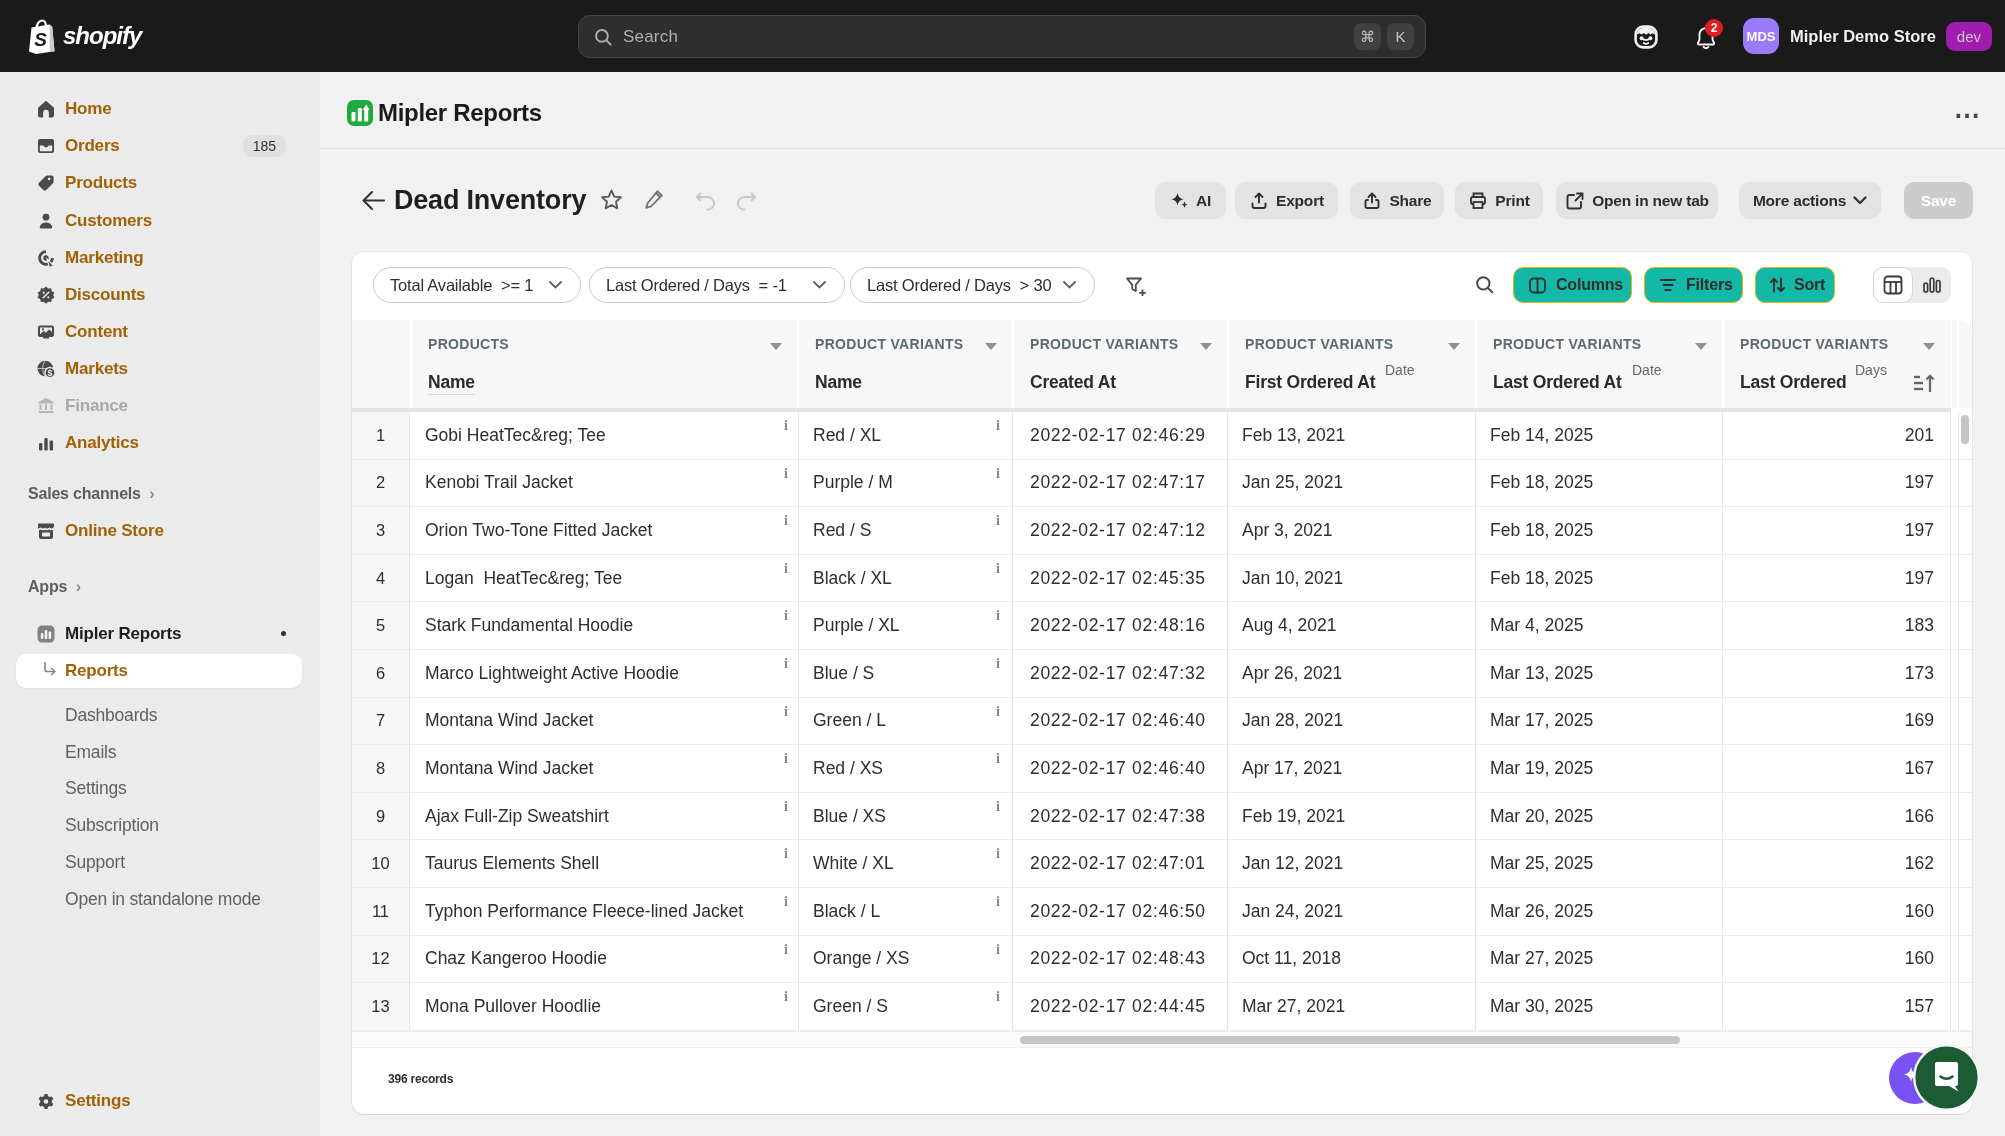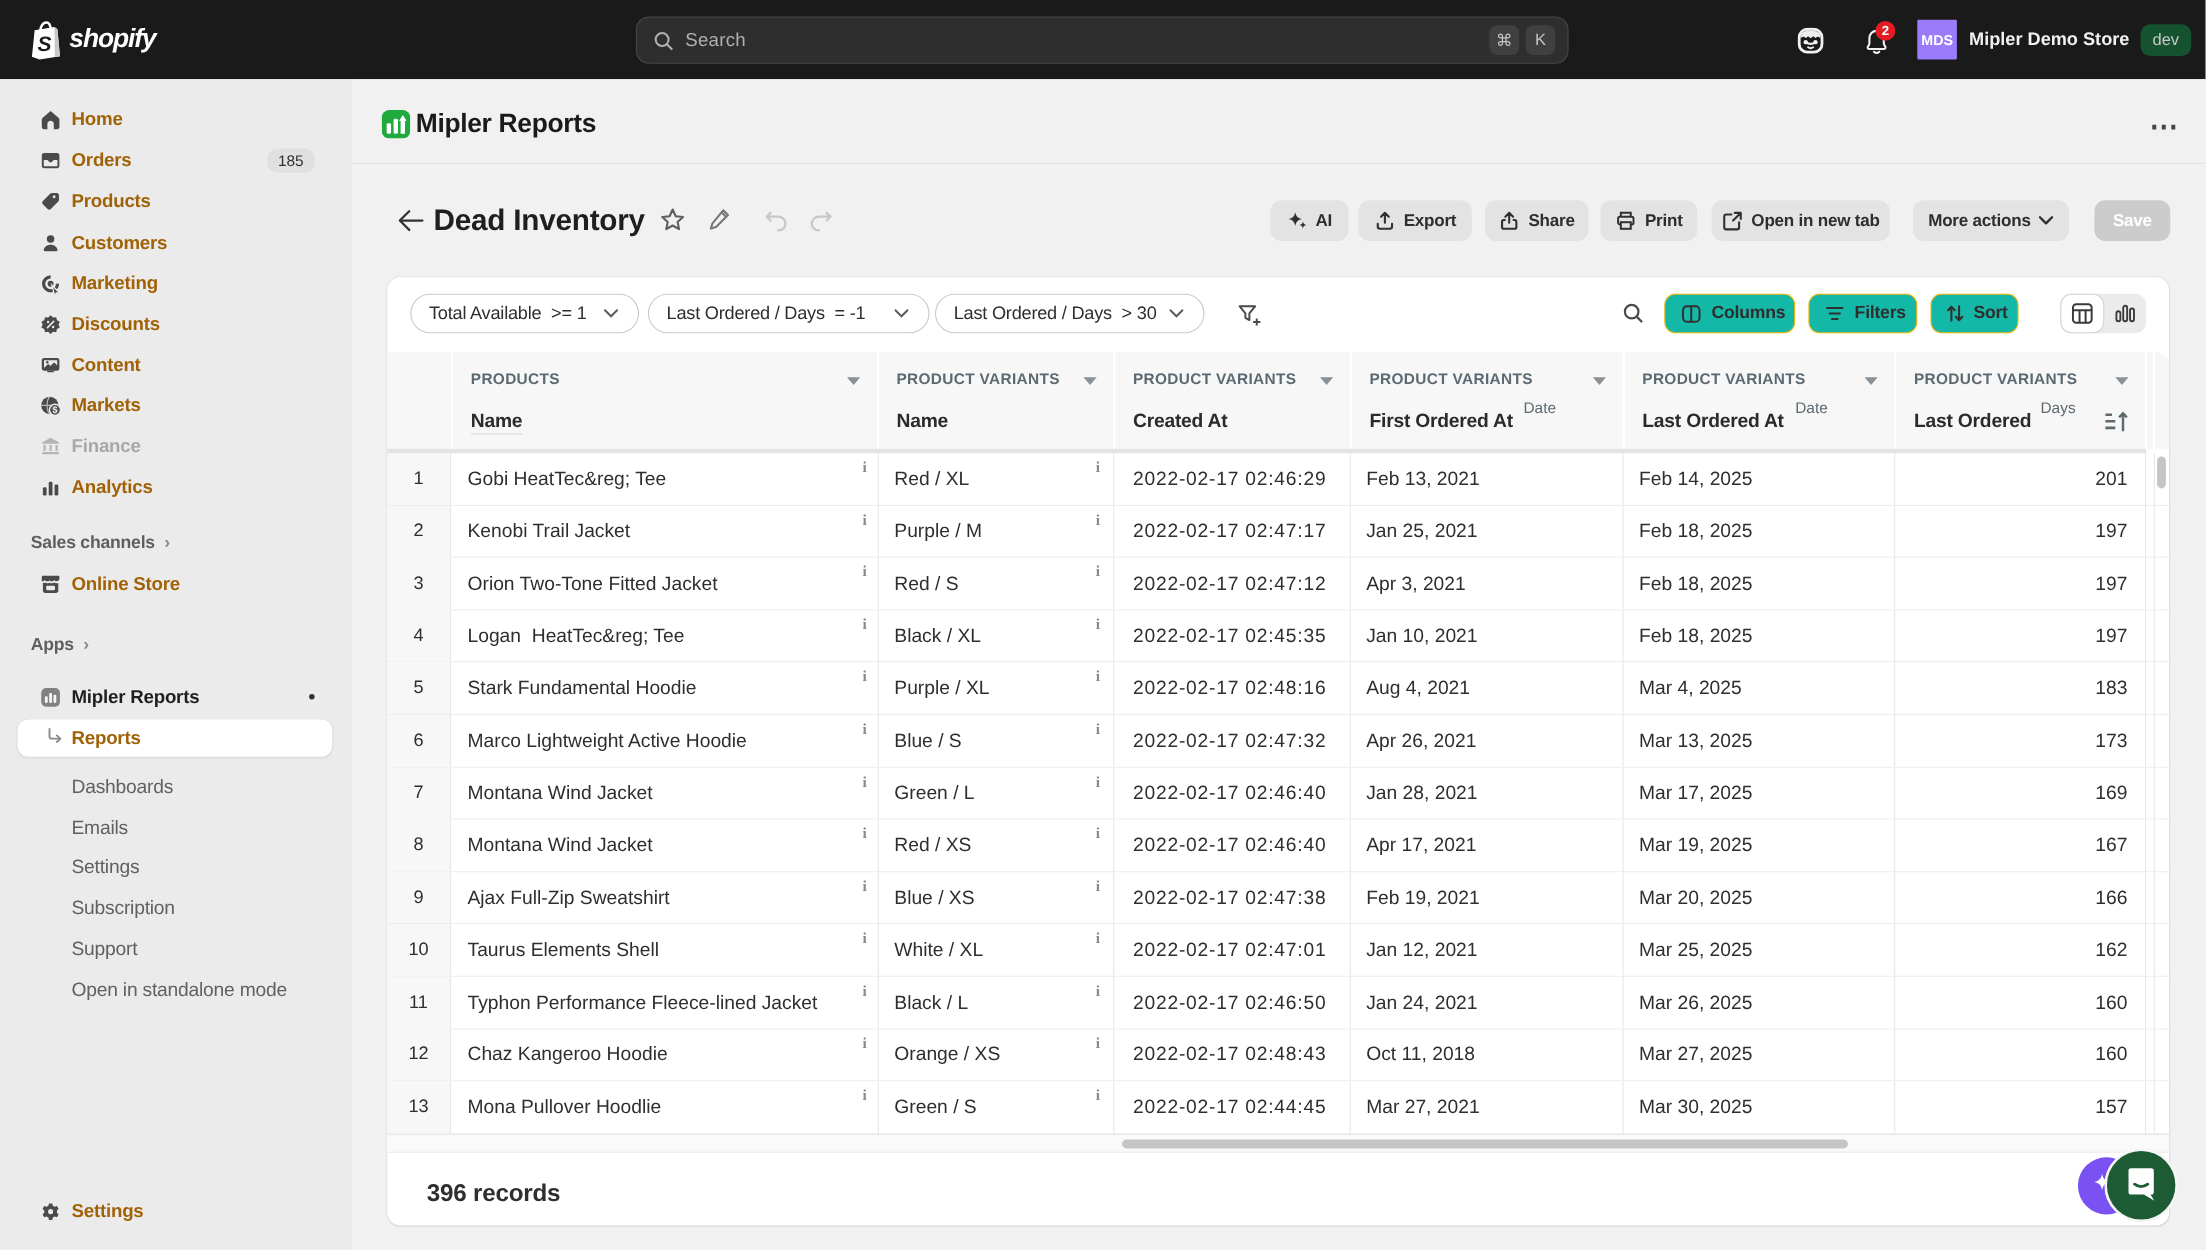--- a/index.html
+++ b/index.html
@@ -7,23 +7,23 @@
 .abs { position:absolute; }
 
 
 #topbar { position:absolute; left:0; top:0; width:2005px; height:72px; background:#1a1a1a; }
 #logo { position:absolute; left:28px; top:19px; display:flex; align-items:center; }
 #logoword { color:#fff; font-size:24px; font-weight:700; font-style:italic; letter-spacing:-1px; margin-left:5px; margin-top:-3px; }
 #searchbox { position:absolute; left:578px; top:15px; width:848px; height:43px; background:#2e2e2e; border:1px solid #474747; border-radius:12px; display:flex; align-items:center; }
 #searchbox .stext { color:#b0b0b0; font-size:17px; margin-left:12px; letter-spacing:.2px; }
 .kbd { background:#404040; color:#c5c5c5; border-radius:7px; height:27px; min-width:27px; display:flex; align-items:center; justify-content:center; font-size:15px; }
 #topright { position:absolute; right:0; top:0; height:72px; display:flex; align-items:center; }
-#mds { width:36px; height:36px; border-radius:1px; background:#9b7bfa; color:#fff; font-size:13px; font-weight:700; display:flex; align-items:center; justify-content:center; }
+#mds { width:36px; height:36px; border-radius:11px; background:#9b7bfa; color:#fff; font-size:13px; font-weight:700; display:flex; align-items:center; justify-content:center; }
 #storename { color:#f1f1f1; font-size:16.5px; font-weight:600; margin:0 10px 0 11px; }
-#devpill { background:#14532d; color:#c9c9c9; font-size:15px; border-radius:9px; padding:2px 11px; height:29px; display:flex; align-items:center; }
+#devpill { background:#a21caf; color:#c9c9c9; font-size:15px; border-radius:9px; padding:2px 11px; height:29px; display:flex; align-items:center; }
 #bellwrap { position:absolute; left:1694px; top:26px; width:40px; height:30px; }
 #badge2 { position:absolute; left:11px; top:-7px; background:#e31b23; color:#fff; border-radius:9px; font-size:12px; font-weight:700; min-width:18px; height:18px; display:flex; align-items:center; justify-content:center; padding:0 4px; }
 
 
 #sidebar { position:absolute; left:0; top:72px; width:320px; height:1064px; background:#ebebeb; }
 .navitem { position:absolute; left:0; width:320px; height:37px; display:flex; align-items:center; }
 .navitem .ic { position:absolute; left:36px; width:20px; height:20px; }
 .navitem .lbl { position:absolute; left:65px; font-size:17px; font-weight:700; color:#a16207; letter-spacing:-.2px; }
 .navitem .lbl2 { position:absolute; left:65px; font-size:17.5px; font-weight:400; color:#616161; letter-spacing:-.2px;margin-top:12px; }
 .navhdr { position:absolute; left:28px; font-size:16px; font-weight:700; color:#5e5e5e; letter-spacing:-.2px; }
@@ -68,21 +68,21 @@
 .cc4 { width:248px; padding-left:14px; }
 .cc5 { width:247px; padding-left:14px; }
 .cc6 { width:228px; justify-content:flex-end; padding-right:16px; }
 .cfill { width:8px; }
 .crest { flex:1; border-right:none !important; }
 .iico { position:absolute; top:6px; font-family:"Liberation Serif", serif; font-weight:700; font-size:14px; color:#8a8a8a; }
 
 #hscroll { position:absolute; left:0; top:779px; width:1620px; height:17px; background:#fafafa; border-top:1px solid #ececec; border-bottom:1px solid #ececec; }
 #hthumb { position:absolute; left:668px; top:4px; width:660px; height:8px; border-radius:4px; background:#c5c5c5; }
 #vthumb { position:absolute; left:1609px; top:163px; width:8px; height:29px; border-radius:4px; background:#c5c5c5; }
-#cardfoot { position:absolute; left:36px; top:820px; font-size:22px; font-weight:700; color:#2e2e2e; letter-spacing:-.2px; }
+#cardfoot { position:absolute; left:36px; top:820px; font-size:12px; font-weight:700; color:#2e2e2e; letter-spacing:-.2px; }
 </style>
 </head>
 <body>
 <div id="topbar">
   <div id="logo">
     <svg width="30" height="36" viewBox="0 0 30 36">
       <path d="M8.5 9 C8.8 5.5 10.8 1.5 14.2 1.5 C16.8 1.5 17.9 4.4 18.2 7.9" fill="none" stroke="#fff" stroke-width="2.2"></path>
       <path d="M3.5 8.6 L21.5 5.6 L24.2 7.6 L26.5 32.2 L8 35 L1 32.6 Z" fill="#fff"></path>
       <path d="M21.5 5.6 L24.2 7.6 L26.5 32.2 L21.8 32.9 Z" fill="#c9c9c9"></path>
       <text x="12.5" y="27" font-size="19" font-weight="bold" font-style="italic" fill="#1a1a1a" text-anchor="middle" font-family="Liberation Sans">S</text>

